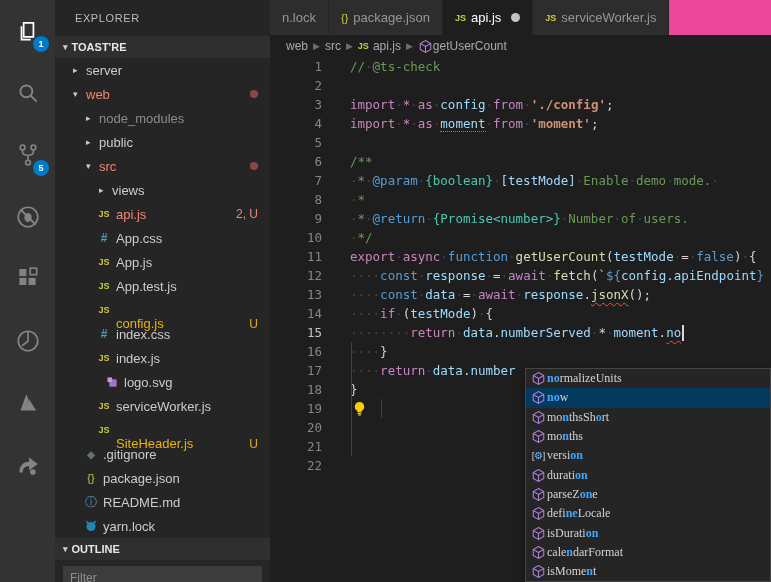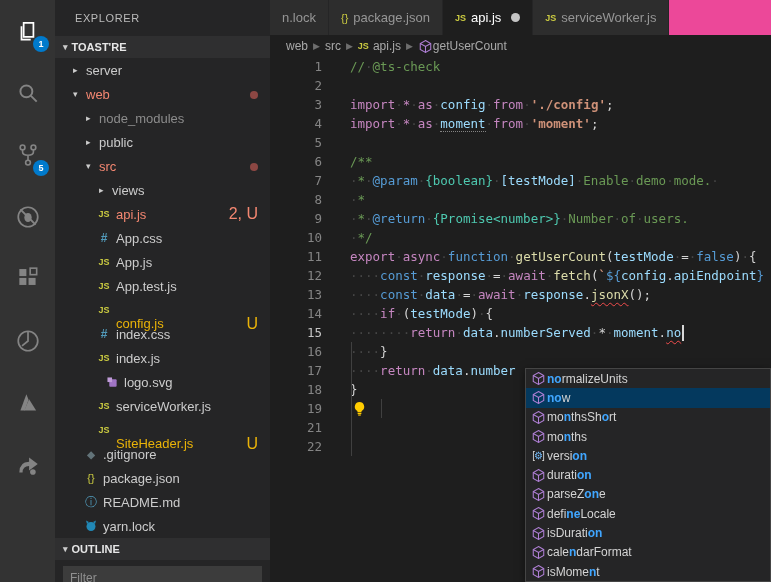--- a/index.html
+++ b/index.html
@@ -25,21 +25,21 @@
   .sb-title { height:36px; line-height:36px; padding-left:20px; font-size:11px;
     color:#bbbbbb; letter-spacing:.6px; }
   .section-header { height:22px; line-height:22px; background:#2f2f30; font-size:11px;
     font-weight:bold; color:#e7e7e7; padding-left:8px; display:flex; align-items:center; }
   .section-header .twistie { font-size:9px; margin-right:4px; color:#cccccc; }
   .tree { }
   .tree-row { height:24px; display:flex; align-items:center; font-size:13px;
     color:#cccccc; cursor:pointer; position:relative; }
   .tree-row .twistie { width:13px; font-size:9px; color:#cccccc; flex:none; text-align:left; }
   .tree-row .label { white-space:nowrap; }
-  .tree-row .right { position:absolute; right:12px; font-size:16px; }
+  .tree-row .right { position:absolute; right:12px; font-size:12px; }
   .dot-badge { width:8px; height:8px; border-radius:50%; background:#8c4743; display:inline-block; }
   .fg-error { color:#f48771; }
   .fg-untracked { color:#eab308;margin-top:27px; }
   .fg-dim { color:#8c8c8c; }
   .fi { width:16px; margin-left:-3px; margin-right:4px; flex:none; display:inline-flex;
     align-items:center; justify-content:center; font-weight:bold; }
   .fi-js { color:#cbcb41; font-size:9px; }
   .fi-css { color:#519aba; font-size:12px; }
   .fi-json { color:#cbcb41; font-size:11px; font-weight:normal; }
   .fi-git { color:#627379; font-size:10px; }
@@ -82,21 +82,21 @@
   .cursor { display:inline-block; width:2px; height:16px; background:#d7d7d7;
     vertical-align:middle; margin-left:1px; margin-top:-2px; }
   .indent-guide { position:absolute; width:1px; background:#404040; }
   .bulb { position:absolute; left:82px; width:15px; height:15px; }
 
   
   .suggest { position:absolute; left:255px; top:368px; width:246px; height:214px;
     background:#252526; border:1px solid #454545; overflow:hidden; z-index:10;
     box-shadow:0 2px 8px rgba(0,0,0,.5); }
   .sg-row { height:19.3px; display:flex; align-items:center; padding-left:3px;
-    font-family:Liberation Sans, sans-serif; font-size:12px; color:#d4d4d4; cursor:pointer; }
+    font-family:Liberation Serif, serif; font-size:12px; color:#d4d4d4; cursor:pointer; }
   .sg-row.selected { background:#04395e; }
   .sg-icon { width:18px; flex:none; display:flex; align-items:center; justify-content:center; }
   .sg-hl { color:#40a6ff; font-weight:bold; }
   .sg-prop { color:#d4d4d4; font-size:10px; letter-spacing:-1px; }
   .sg-prop .pw { color:#75beff; }
 </style>
 </head>
 <body>
 
 <div class="app">
@@ -325,20 +325,21 @@
         <div class="cline"><div class="lnum">10</div><div class="lcontent"><span class="tk-ws">·</span><span class="tk-c">*/</span></div></div>
         <div class="cline"><div class="lnum">11</div><div class="lcontent"><span class="tk-p">export</span><span class="tk-ws">·</span><span class="tk-p">async</span><span class="tk-ws">·</span><span class="tk-b">function</span><span class="tk-ws">·</span><span class="tk-y">getUserCount</span><span class="tk-w">(</span><span class="tk-v">testMode</span><span class="tk-ws">·</span><span class="tk-w">=</span><span class="tk-ws">·</span><span class="tk-b">false</span><span class="tk-w">)</span><span class="tk-ws">·</span><span class="tk-w">{</span></div></div>
         <div class="cline"><div class="lnum">12</div><div class="lcontent"><span class="tk-ws">····</span><span class="tk-b">const</span><span class="tk-ws">·</span><span class="tk-v">response</span><span class="tk-ws">·</span><span class="tk-w">=</span><span class="tk-ws">·</span><span class="tk-p">await</span><span class="tk-ws">·</span><span class="tk-y">fetch</span><span class="tk-w">(</span><span class="tk-s">`</span><span class="tk-b">${</span><span class="tk-v">config</span><span class="tk-w">.</span><span class="tk-v">apiEndpoint</span><span class="tk-b">}</span></div></div>
         <div class="cline"><div class="lnum">13</div><div class="lcontent"><span class="tk-ws">····</span><span class="tk-b">const</span><span class="tk-ws">·</span><span class="tk-v">data</span><span class="tk-ws">·</span><span class="tk-w">=</span><span class="tk-ws">·</span><span class="tk-p">await</span><span class="tk-ws">·</span><span class="tk-v">response</span><span class="tk-w">.</span><span class="tk-ye">jsonX</span><span class="tk-w">();</span></div></div>
         <div class="cline"><div class="lnum">14</div><div class="lcontent"><span class="tk-ws">····</span><span class="tk-p">if</span><span class="tk-ws">·</span><span class="tk-w">(</span><span class="tk-v">testMode</span><span class="tk-w">)</span><span class="tk-ws">·</span><span class="tk-w">{</span></div></div>
         <div class="cline"><div class="lnum cur">15</div><div class="lcontent"><span class="tk-ws">········</span><span class="tk-p">return</span><span class="tk-ws">·</span><span class="tk-v">data</span><span class="tk-w">.</span><span class="tk-v">numberServed</span><span class="tk-ws">·</span><span class="tk-w">*</span><span class="tk-ws">·</span><span class="tk-v">moment</span><span class="tk-w">.</span><span class="tk-e">no</span><span class="cursor"></span></div></div>
         <div class="cline"><div class="lnum">16</div><div class="lcontent"><span class="tk-ws">····</span><span class="tk-w">}</span></div></div>
         <div class="cline"><div class="lnum">17</div><div class="lcontent"><span class="tk-ws">····</span><span class="tk-p">return</span><span class="tk-ws">·</span><span class="tk-v">data</span><span class="tk-w">.</span><span class="tk-v">number</span></div></div>
         <div class="cline"><div class="lnum">18</div><div class="lcontent"><span class="tk-w">}</span></div></div>
         <div class="cline"><div class="lnum">19</div><div class="lcontent"></div></div>
+        <div class="cline"><div class="lnum">20</div><div class="lcontent"></div></div>
         <div class="cline"><div class="lnum">21</div><div class="lcontent"></div></div>
         <div class="cline"><div class="lnum">22</div><div class="lcontent"></div></div>
       </div>
     <div class="indent-guide" style="left:81px; top:342px; height:114px;"></div>
     <div class="indent-guide" style="left:111px; top:399px; height:19px;"></div>
     <div class="bulb" style="top:401px;">
       <svg width="15" height="15" viewBox="0 0 16 16">
         <path fill="#ffcc00" d="M8 1a5 5 0 0 0-3 9c.6.5 1 1 1 2h4c0-1 .4-1.5 1-2a5 5 0 0 0-3-9z"></path>
         <rect x="6" y="12.6" width="4" height="1.4" fill="#ffcc00"></rect>
         <rect x="6.6" y="14.4" width="2.8" height="1.2" fill="#ffcc00"></rect>

